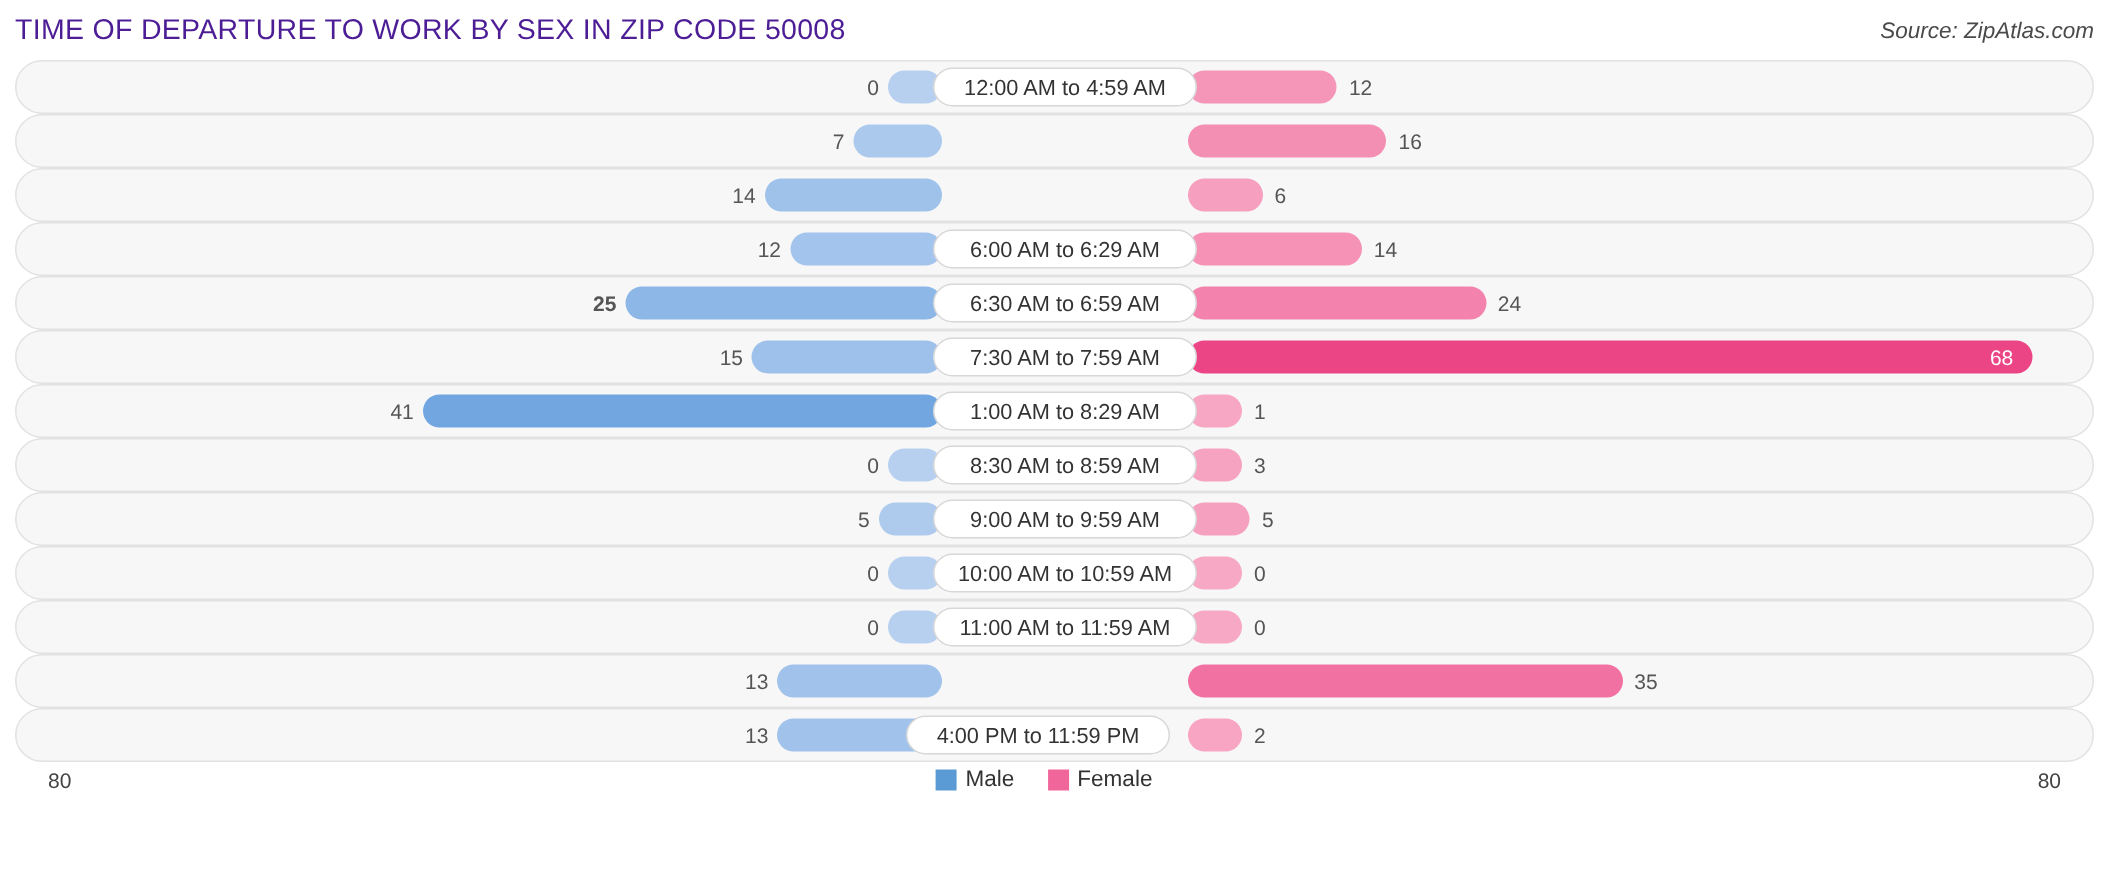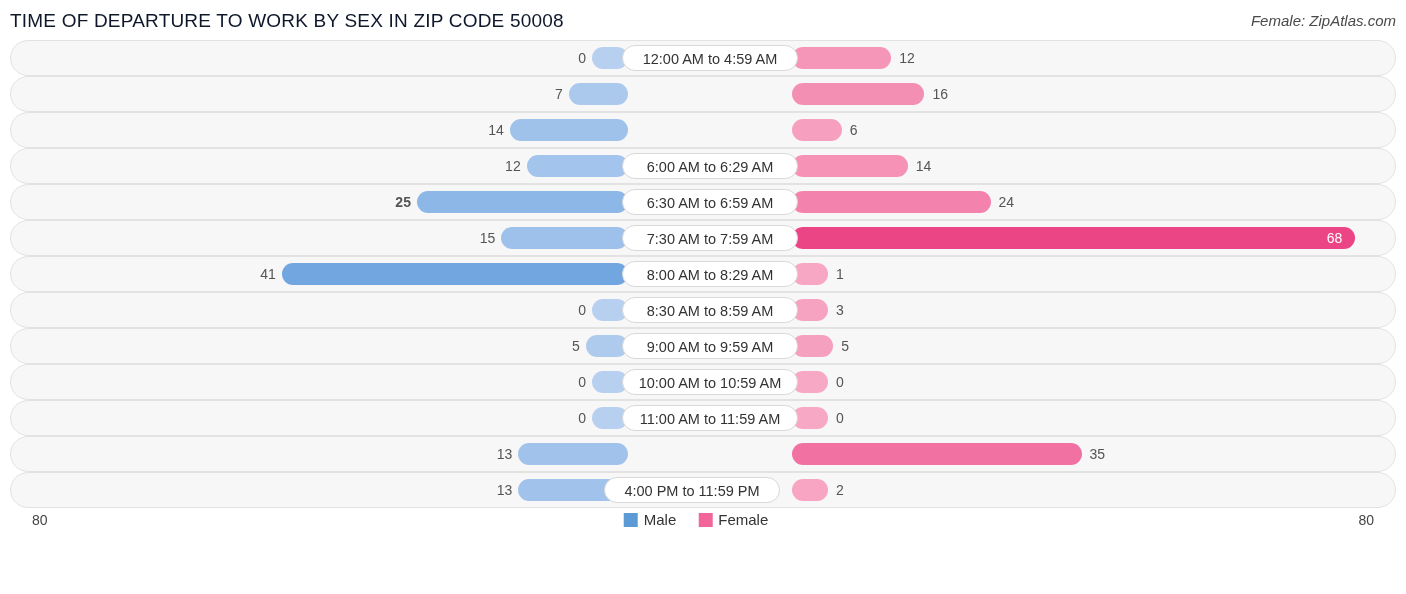--- a/index.html
+++ b/index.html
@@ -16,21 +16,21 @@
   }
   .header {
     position: relative;
     height: 40px;
   }
   .title {
     position: absolute;
     left: 10px;
     top: 10px;
     font-size: 19px;
-    color: #0f172a;
+    color: #4c1d95;
     letter-spacing: 0.2px;
     white-space: nowrap;
   }
   .source {
     position: absolute;
     right: 10px;
     top: 12px;
     font-size: 15px;
     font-style: italic;
     color: #4a4a4a;
@@ -138,21 +138,21 @@
     width: 14px;
     height: 14px;
     display: inline-block;
   }
 </style>
 </head>
 <body>
 
 <div class="header">
   <div class="title">TIME OF DEPARTURE TO WORK BY SEX IN ZIP CODE 50008</div>
-  <div class="source">Female: ZipAtlas.com</div>
+  <div class="source">Source: ZipAtlas.com</div>
 </div>
 
 <div class="chart" id="chart">
     <div class="row">
       <div class="row-inner">
         <div class="bar-male" style="left: 581px; width: 36px; background: rgb(183, 208, 240);"></div>
         <div class="bar-female" style="left: 781px; width: 99.288px; background: rgb(245, 149, 184);"></div>
         <div class="val-male" style="left: 555px; width: 20px; text-align: right;">0</div>
         <div class="val-female" style="left: 888.288px;">12</div>
         <div class="cat-label" style="left: 611px; width: 176px;">12:00 AM to 4:59 AM</div>
@@ -200,21 +200,21 @@
         <div class="val-female val-inside" style="left: 1315.63px;">68</div>
         <div class="cat-label" style="left: 611px; width: 176px;">7:30 AM to 7:59 AM</div>
       </div>
     </div>
     <div class="row">
       <div class="row-inner">
         <div class="bar-male" style="left: 270.878px; width: 346.122px; background: rgb(113, 166, 225);"></div>
         <div class="bar-female" style="left: 781px; width: 36px; background: rgb(247, 166, 195);"></div>
         <div class="val-male" style="left: 244.878px; width: 20px; text-align: right;">41</div>
         <div class="val-female" style="left: 825px;">1</div>
-        <div class="cat-label" style="left: 611px; width: 176px;">8:00 AM to 8:29 AM</div>
+        <div class="cat-label" style="left: 611px; width: 176px;">1:00 AM to 8:29 AM</div>
       </div>
     </div>
     <div class="row">
       <div class="row-inner">
         <div class="bar-male" style="left: 581px; width: 36px; background: rgb(183, 208, 240);"></div>
         <div class="bar-female" style="left: 781px; width: 36px; background: rgb(246, 163, 193);"></div>
         <div class="val-male" style="left: 555px; width: 20px; text-align: right;">0</div>
         <div class="val-female" style="left: 825px;">3</div>
         <div class="cat-label" style="left: 611px; width: 176px;">8:30 AM to 8:59 AM</div>
       </div>

